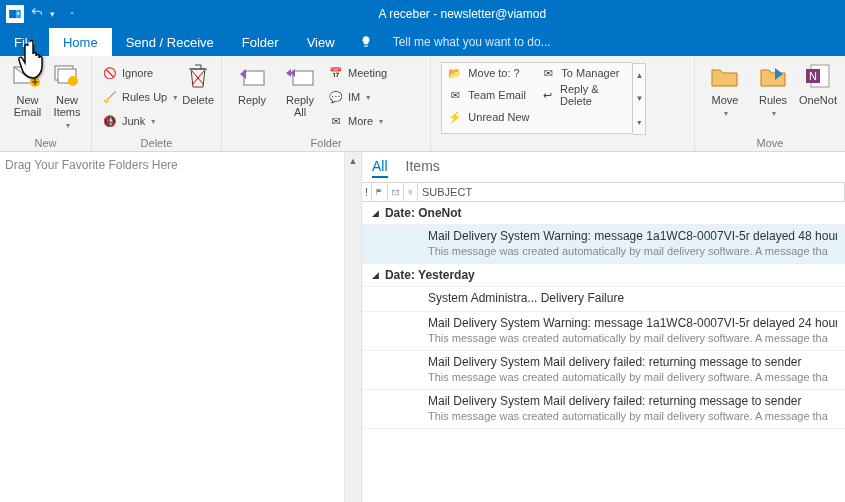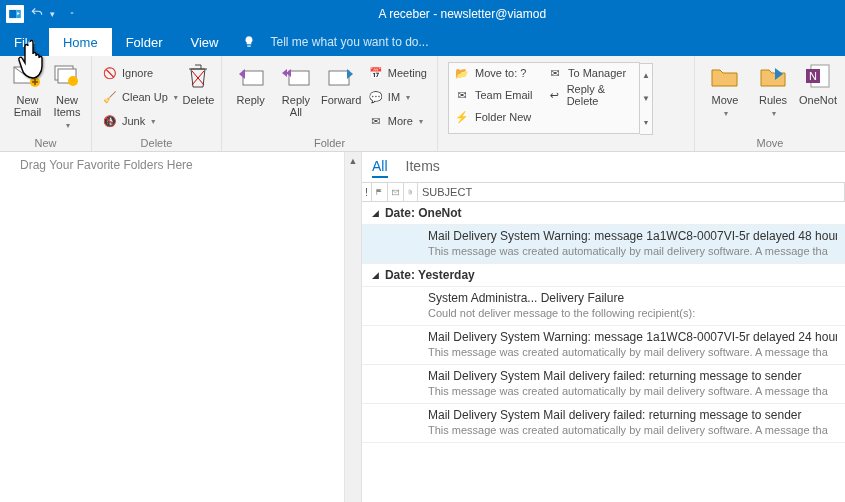--- a/index.html
+++ b/index.html
@@ -8,21 +8,21 @@
   .titlebar { background: #0173C7; height: 28px; display: flex; align-items: center; color: #fff; }
   .titlebar .qa { display: flex; align-items: center; gap: 6px; padding: 0 6px; }
   .titlebar .qa .app-icon { width: 18px; height: 18px; background: #fff; border-radius: 1px; display:flex;align-items:center;justify-content:center;color:#0173C7;font-size:11px; }
   .titlebar .title { flex:1; text-align:center; font-size:12px; color:#fff; padding-right:0; white-space:nowrap; overflow:hidden;}
   .undo-icon svg { width:14px; height:14px; }
   .dd { font-size:9px; color:#cfe6f6; }
 
   .tabbar { background:#0173C7; height:28px; display:flex; align-items:stretch; color:#fff; }
   .tab { padding:0 14px; display:flex; align-items:center; font-size:13px; cursor:pointer; }
   .tab.active { background:#fff; color:#0173C7;text-align:right; }
-  .tell { display:flex; align-items:center; gap:14px; padding:0 10px; color:#cfe6f6; font-size:12px; }
+  .tell { display:flex; align-items:center; gap:20px; padding:0 10px; color:#cfe6f6; font-size:12px; }
   .bulb { width:14px; height:14px; }
 
   .ribbon { height:96px; background:#f3f3f3; border-bottom:1px solid #d9d9d9; display:flex; }
   .grp { border-right:1px solid #e1e1e1; display:flex; flex-direction:column; }
   .grp .body { flex:1; display:flex; align-items:flex-start; padding:4px 6px 0 6px; }
   .grp .lbl { text-align:center; font-size:11px; color:#7a7a7a; padding-bottom:2px; }
   .big { display:flex; flex-direction:column; align-items:center; width:48px; font-size:11px; color:#444; cursor:pointer; gap:2px; }
   .big .ic { width:32px; height:32px; display:flex; align-items:center; justify-content:center; }
   .big span { text-align:center; line-height:12px; }
   .mini { display:flex; flex-direction:column; gap:2px; padding-top:2px; }
@@ -32,21 +32,21 @@
 
   .qs { border:1px solid #cfcfcf; width:192px; height:72px; margin-top:2px; display:flex; flex-direction:column; padding:3px 6px; gap:3px; background:#fafafa; position:relative;}
   .qs .r { display:flex; align-items:center; gap:8px; font-size:11px; }
   .qs .c { flex:1; display:flex; align-items:center; gap:6px; cursor:pointer; }
   .qs .qi { width:14px; height:14px; display:flex;align-items:center;justify-content:center;}
   .qs .ud { position:absolute; right:-14px; top:0; width:13px; height:72px; display:flex; flex-direction:column; border:1px solid #cfcfcf; border-left:none; background:#fafafa;}
   .qs .ud div { flex:1; display:flex; align-items:center; justify-content:center; font-size:8px; color:#666; cursor:pointer;}
 
   .content { display:flex; height:calc(502px - 28px - 28px - 96px); }
   .nav { width:362px; border-right:1px solid #e1e1e1; position:relative; }
-  .nav .hint { padding:6px 20px; color:#888; font-size:12px; }
+  .nav .hint { padding:6px 5px; color:#888; font-size:12px; }
   .nav .scroll { position:absolute; right:0; top:0; width:17px; height:100%; background:#f0f0f0; border-left:1px solid #e4e4e4; }
   .nav .scroll .arr { height:17px; display:flex; align-items:center; justify-content:center; font-size:9px; color:#666; }
 
   .list { flex:1; overflow:hidden; font-size:12px; }
   .filter { display:flex; gap:18px; padding:6px 10px 4px 10px; font-size:14px; }
   .filter .f { color:#666; cursor:pointer; }
   .filter .f.active { color:#0173C7; border-bottom:2px solid #0173C7; padding-bottom:2px;}
   .cols { display:flex; border-top:1px solid #d8d8d8; border-bottom:1px solid #d8d8d8; height:20px; font-size:11px; color:#555; }
   .cols > div { border-right:1px solid #d8d8d8; display:flex; align-items:center; padding:0 4px; }
   .cols .c1 { width:10px; justify-content:center;}
@@ -85,20 +85,21 @@
     </span>
     <span class="dd">▾</span>
     <span class="dd" style="margin-left:10px">⁼</span>
   </div>
   <div class="title">A receber - newsletter@viamod</div>
 </div>
 
 <div class="tabbar">
   <div class="tab">File</div>
   <div class="tab active">Home</div>
+  <div class="tab">Send / Receive</div>
   <div class="tab">Folder</div>
   <div class="tab">View</div>
   <div class="tell">
     <svg class="bulb" viewBox="0 0 24 24">
         <path d="M12 2a6 6 0 00-4 10.5V16h8v-3.5A6 6 0 0012 2z" fill="#fff"></path>
         <rect x="9" y="18" width="6" height="2" fill="#fff"></rect>
       </svg>
     <span>Tell me what you want to do...</span>
   </div>
 </div>
@@ -137,21 +138,21 @@
 
   <div class="grp" style="width:130px">
     <div class="body">
       <div class="mini">
         <div class="row">
             <span class="mi">🚫</span>
             <span>Ignore</span>
           </div>
         <div class="row">
             <span class="mi">🧹</span>
-            <span>Clean Up</span>
+            <span>Rules Up</span>
             <span class="dd2">▾</span>
           </div>
         <div class="row">
             <span class="mi">🚯</span>
             <span>Junk</span>
             <span class="dd2">▾</span>
           </div>
       </div>
       <div class="big">
         <div class="ic">
@@ -182,29 +183,20 @@
         <div class="ic">
             <svg width="30" height="22" viewBox="0 0 30 22">
               <rect x="8" y="6" width="20" height="14" fill="#fff" stroke="#7a7a7a"></rect>
               <path d="M10 4l-5 4 5 4" fill="#9B59B6"></path>
               <path d="M6 4l-5 4 5 4" fill="#9B59B6"></path>
             </svg>
           </div>
         <span style="white-space:pre-line">Reply
 All</span>
       </div>
-      <div class="big">
-        <div class="ic">
-            <svg width="28" height="22" viewBox="0 0 28 22">
-              <rect x="2" y="6" width="20" height="14" fill="#fff" stroke="#7a7a7a"></rect>
-              <path d="M20 4l6 5-6 5" fill="#2E86C1"></path>
-            </svg>
-          </div>
-        <span>Forward</span>
-      </div>
       <div class="mini">
         <div class="row">
             <span class="mi">📅</span>
             <span>Meeting</span>
           </div>
         <div class="row">
             <span class="mi">💬</span>
             <span>IM</span>
             <span class="dd2">▾</span>
           </div>
@@ -237,21 +229,21 @@
               <span>Team Email</span>
             </div>
           <div class="c">
               <span class="qi">↩</span>
               <span>Reply &amp; Delete</span>
             </div>
         </div>
         <div class="r">
           <div class="c">
               <span class="qi">⚡</span>
-              <span>Folder New</span>
+              <span>Unread New</span>
             </div>
           <div class="c"></div>
         </div>
         <div class="ud">
           <div>▲</div>
           <div>▼</div>
           <div>▾</div>
         </div>
       </div>
     </div>
@@ -335,21 +327,20 @@
       <div class="s">Mail Delivery System Warning: message 1a1WC8-0007VI-5r delayed 48 hours</div>
       <div class="p">This message was created automatically by mail delivery software.  A message tha</div>
     </div>
 
     <div class="grouph">
         <span class="tri">◢</span>
         <b>Date: Yesterday</b>
       </div>
     <div class="msg">
       <div class="s">System Administra...  Delivery Failure</div>
-      <div class="p">Could not deliver message to the following recipient(s):</div>
     </div>
     <div class="msg">
       <div class="s">Mail Delivery System Warning: message 1a1WC8-0007VI-5r delayed 24 hours</div>
       <div class="p">This message was created automatically by mail delivery software.  A message tha</div>
     </div>
     <div class="msg">
       <div class="s">Mail Delivery System Mail delivery failed: returning message to sender</div>
       <div class="p">This message was created automatically by mail delivery software.  A message tha</div>
     </div>
     <div class="msg">

